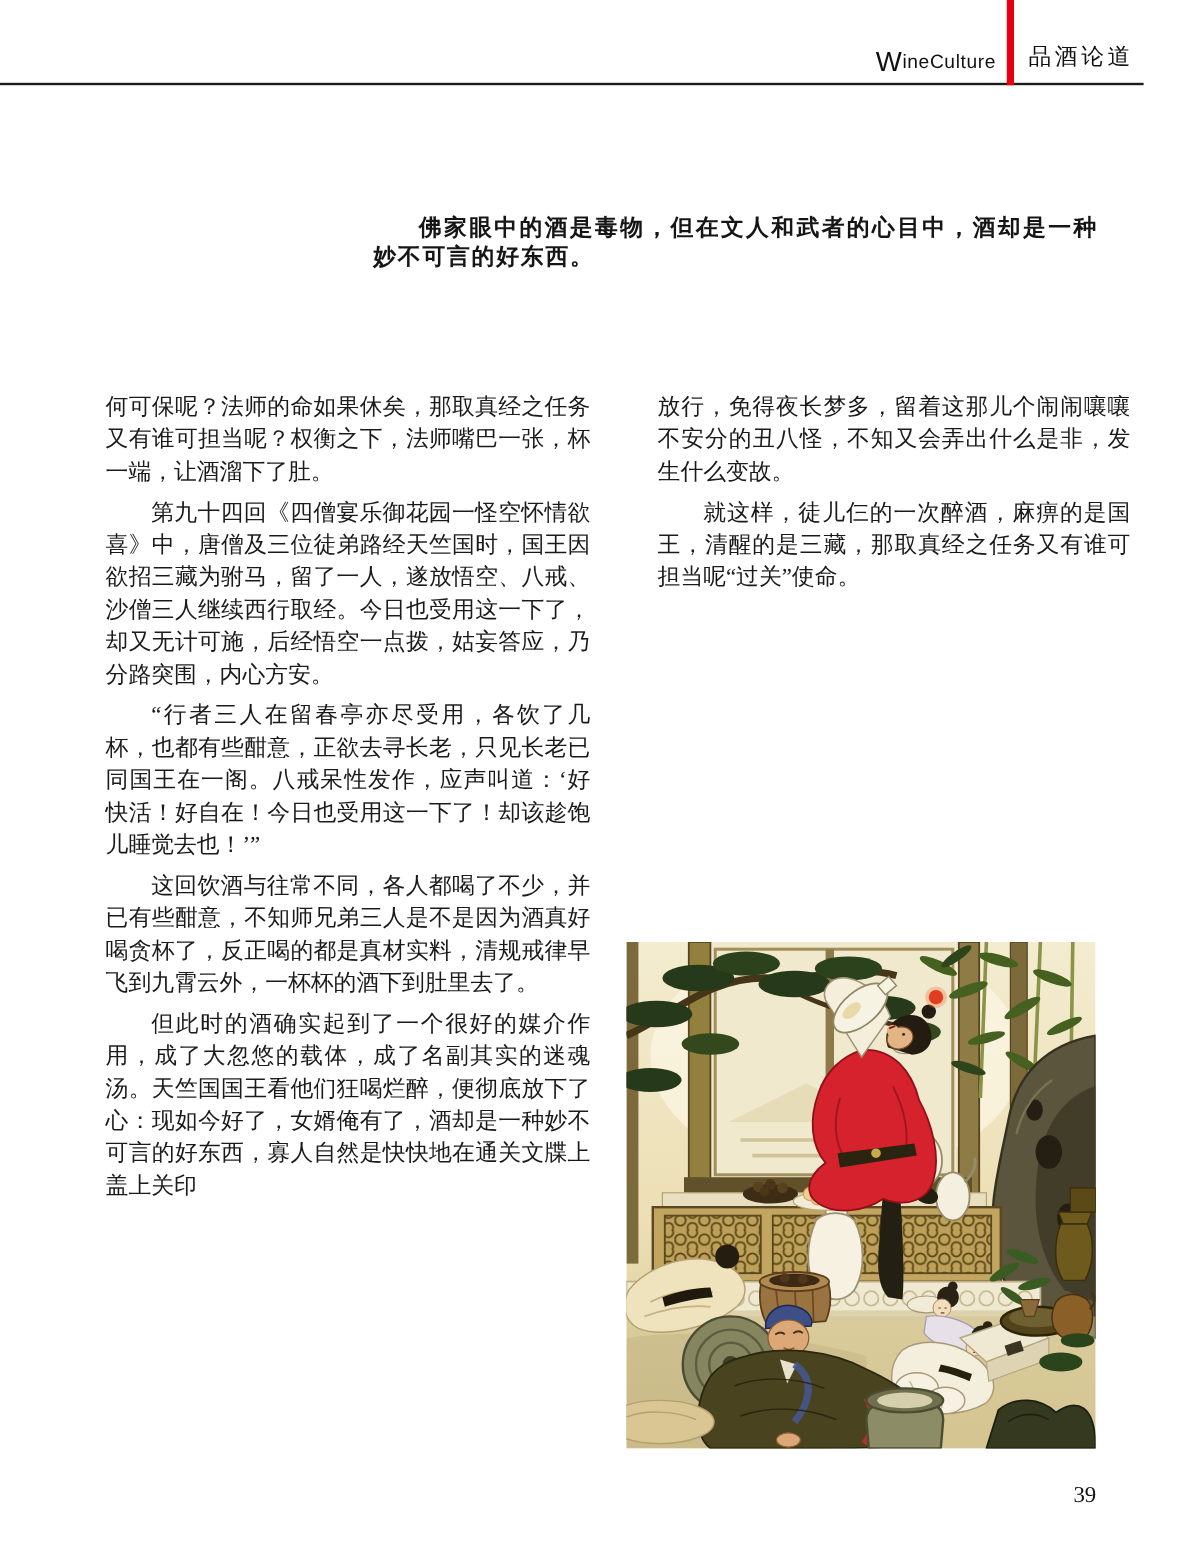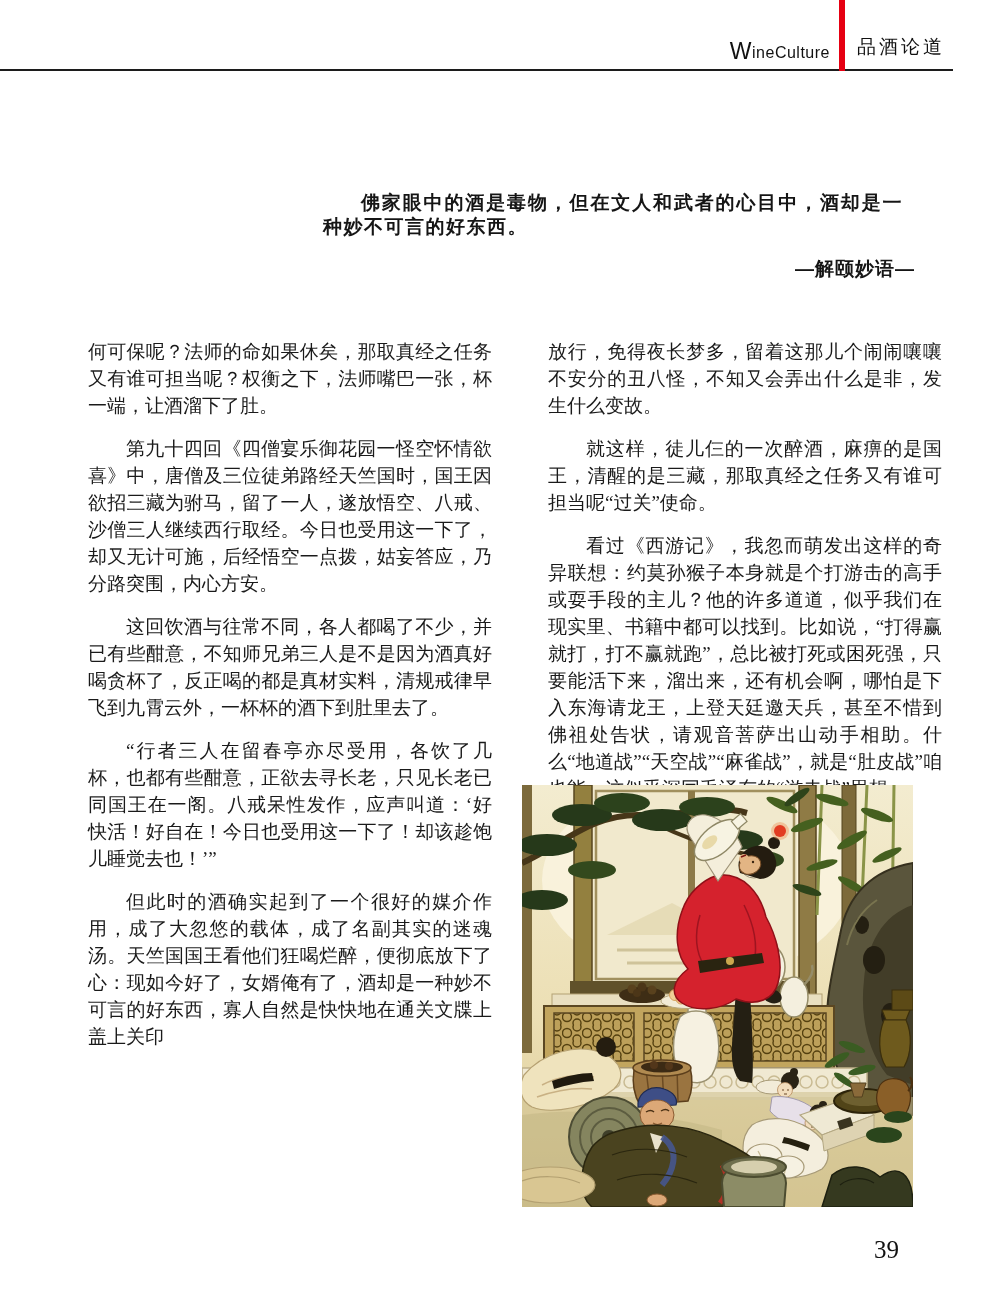--- a/index.html
+++ b/index.html
@@ -14,68 +14,66 @@
          font-family:"Liberation Sans",sans-serif;font-size:16px;letter-spacing:0.5px;color:#111;}
   .brand .w{font-size:23px;line-height:0.9;}
   .section-title{position:absolute;left:857px;top:0;height:69px;display:flex;align-items:flex-end;
          padding-bottom:9px;box-sizing:border-box;font-family:"Liberation Sans",sans-serif;
          font-weight:normal;font-size:19px;letter-spacing:3px;color:#111;}
 
   
   .quote{position:absolute;left:311px;top:179px;width:604px;
          font-family:"Liberation Sans",sans-serif;font-weight:bold;
          font-size:19px;line-height:24px;letter-spacing:1.5px;color:#151515;}
-  .quote p{margin:12px;text-indent:2em;text-align:justify;}
+  .quote p{margin:0;text-indent:2em;text-align:justify;}
   .quote .attribution{margin-top:18px;text-align:right;text-indent:0;letter-spacing:1px;}
 
   
   .col{position:absolute;top:322px;font-size:19px;line-height:27px;text-align:justify;color:#1a1a1a;}
-  .col p{margin:16px 0 7px 0;}
+  .col p{margin:4px 0 7px 0;}
   .col p.indent{text-indent:2em;}
   .col-left{left:88px;width:404px;}
   .col-right{left:548px;width:394px;}
 
   
   .painting{position:absolute;left:522px;top:785px;width:391px;height:422px;}
   .painting svg{display:block;width:100%;height:100%;}
 
   
-  .page-number{position:absolute;left:874px;top:1236px;width:60px;text-align:left;
-         font-size:25px;font-family:"Liberation Serif",serif;color:#111;}
+  .page-number{position:absolute;left:874px;top:1236px;width:60px;text-align:center;
+         font-size:19px;font-family:"Liberation Serif",serif;color:#111;}
 </style>
 </head>
 <body>
 
 <div class="page">
 
   <div class="header-rule"></div>
   <div class="accent-bar"></div>
   <div class="brand">
       <span class="w">W</span>
       <span>ineCulture</span>
     </div>
   <div class="section-title">品酒论道</div>
 
   <div class="quote">
     <p>佛家眼中的酒是毒物，但在文人和武者的心目中，酒却是一种妙不可言的好东西。</p>
-    <div class="attribution">—解颐妙语—</div>
   </div>
 
   <div class="col col-left">
     <p>何可保呢？法师的命如果休矣，那取真经之任务又有谁可担当呢？权衡之下，法师嘴巴一张，杯一端，让酒溜下了肚。</p>
     <p class="indent">第九十四回《四僧宴乐御花园一怪空怀情欲喜》中，唐僧及三位徒弟路经天竺国时，国王因欲招三藏为驸马，留了一人，遂放悟空、八戒、沙僧三人继续西行取经。今日也受用这一下了，却又无计可施，后经悟空一点拨，姑妄答应，乃分路突围，内心方安。</p>
+    <p class="indent">“行者三人在留春亭亦尽受用，各饮了几杯，也都有些酣意，正欲去寻长老，只见长老已同国王在一阁。八戒呆性发作，应声叫道：‘好快活！好自在！今日也受用这一下了！却该趁饱儿睡觉去也！’”</p>
     <p class="indent">这回饮酒与往常不同，各人都喝了不少，并已有些酣意，不知师兄弟三人是不是因为酒真好喝贪杯了，反正喝的都是真材实料，清规戒律早飞到九霄云外，一杯杯的酒下到肚里去了。</p>
-    <p class="indent">“行者三人在留春亭亦尽受用，各饮了几杯，也都有些酣意，正欲去寻长老，只见长老已同国王在一阁。八戒呆性发作，应声叫道：‘好快活！好自在！今日也受用这一下了！却该趁饱儿睡觉去也！’”</p>
     <p class="indent">但此时的酒确实起到了一个很好的媒介作用，成了大忽悠的载体，成了名副其实的迷魂汤。天竺国国王看他们狂喝烂醉，便彻底放下了心：现如今好了，女婿俺有了，酒却是一种妙不可言的好东西，寡人自然是快快地在通关文牒上盖上关印</p>
   </div>
 
   <div class="col col-right">
     <p>放行，免得夜长梦多，留着这那儿个闹闹嚷嚷不安分的丑八怪，不知又会弄出什么是非，发生什么变故。</p>
     <p class="indent">就这样，徒儿仨的一次醉酒，麻痹的是国王，清醒的是三藏，那取真经之任务又有谁可担当呢“过关”使命。</p>
-    <p class="indent">看过《西游记》，我忽而萌发出这样的奇异联想：约莫孙猴子本身就是个打游击的高手或耍手段的主儿？他的许多道道，似乎我们在现实里、书籍中都可以找到。比如说，“打得赢就打，打不赢就跑”，总比被打死或困死强，只要能活下来，溜出来，还有机会啊，哪怕是下入东海请龙王，上登天廷邀天兵，甚至不惜到佛祖处告状，请观音菩萨出山动手相助。什么“地道战”“天空战”“麻雀战”，就是“肚皮战”咱也能。这似乎深同毛泽东的“游击战”思想。</p>
   </div>
 
   <div class="painting">
     <svg viewBox="0 0 391 422" role="img" aria-label="中国古典工笔插图：红衣者在御花园宴席上仰头畅饮，众人醉卧于酒坛器皿之间">
       <defs>
         <linearGradient id="bgg" x1="0" y1="0" x2="0" y2="1">
           <stop offset="0" stop-color="#f3ecd0"></stop>
           <stop offset="0.55" stop-color="#ecdfb4"></stop>
           <stop offset="1" stop-color="#d8c791"></stop>
         </linearGradient>

